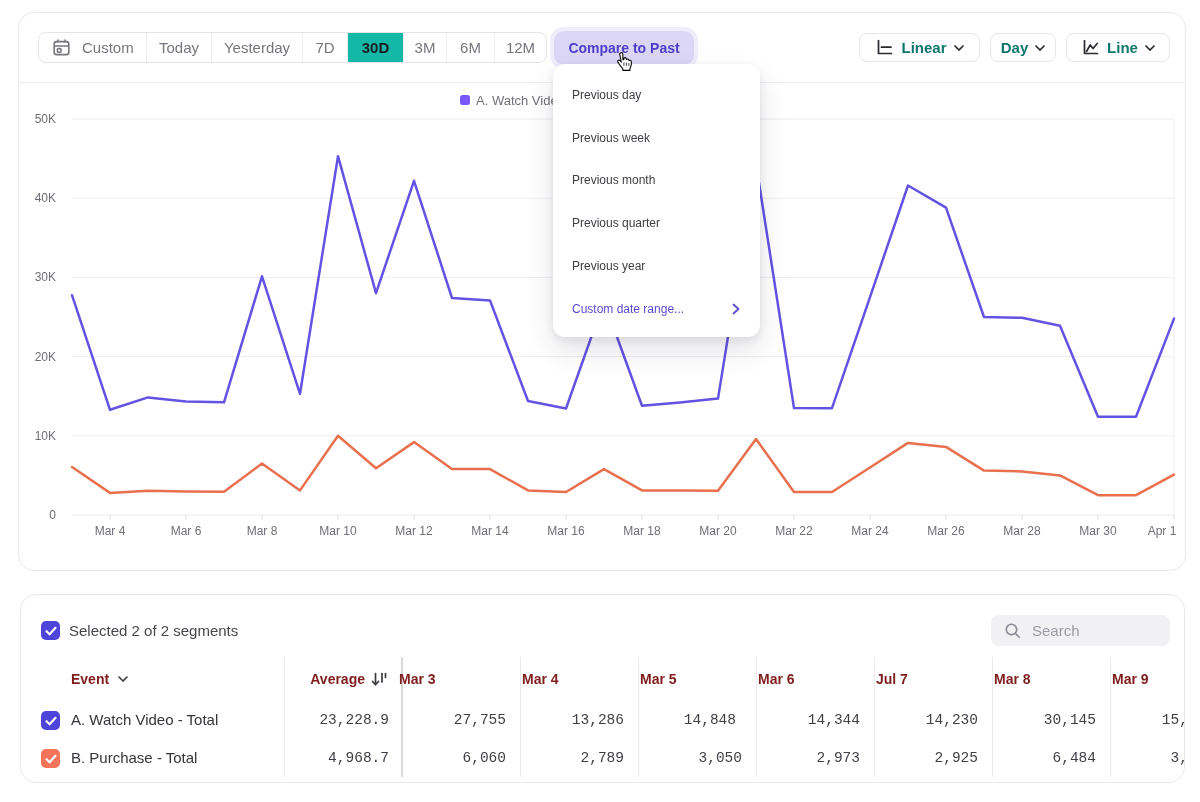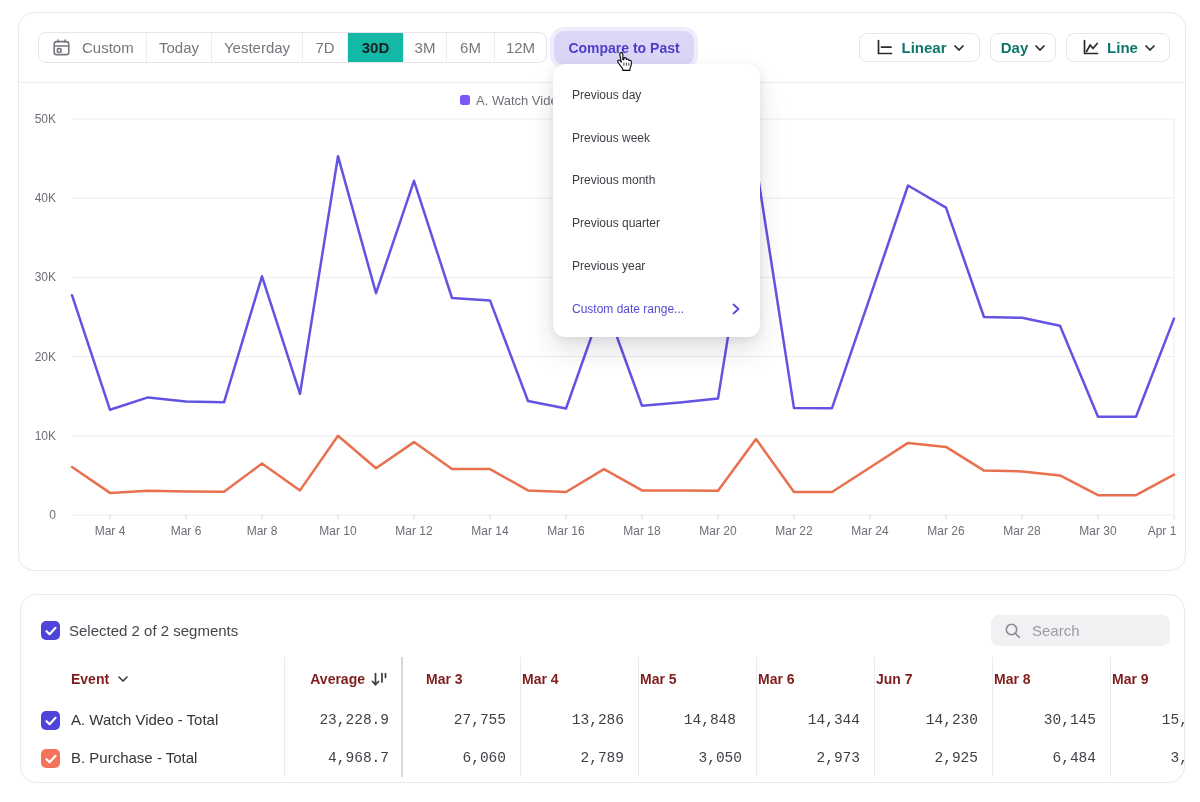--- a/index.html
+++ b/index.html
@@ -166,25 +166,25 @@
         <path d="M1 1 L5 5 L9 1"></path>
       </svg>
   </div>
   <div class="hdr rhdr" style="left:216px; top:74px; width:150px; display:flex; align-items:center; justify-content:flex-end; gap:6px;">Average
     <svg width="16" height="15" viewBox="0 0 16 15" fill="none" stroke="#3a3a42" stroke-width="1.7" stroke-linecap="round" stroke-linejoin="round">
       <path d="M4.5 1.5 V12.5 M1.5 9.5 L4.5 12.8 L7.5 9.5"></path>
       <line x1="11" y1="1.5" x2="11" y2="10"></line>
       <line x1="14.5" y1="1.5" x2="14.5" y2="5.5"></line>
     </svg>
   </div>
-  <div class="hdr rhdr" style="left:405px; top:74px; width:100px;">Mar 3</div>
+  <div class="hdr rhdr" style="left:378px; top:74px; width:100px;">Mar 3</div>
   <div class="hdr rhdr" style="left:501px; top:74px; width:100px;">Mar 4</div>
   <div class="hdr rhdr" style="left:619px; top:74px; width:100px;">Mar 5</div>
   <div class="hdr rhdr" style="left:737px; top:74px; width:100px;">Mar 6</div>
-  <div class="hdr rhdr" style="left:855px; top:74px; width:100px;">Jun 7</div>
+  <div class="hdr rhdr" style="left:855px; top:74px; width:100px;">Jul 7</div>
   <div class="hdr rhdr" style="left:973px; top:74px; width:100px;">Mar 8</div>
   <div class="hdr rhdr" style="left:1091px; top:74px; width:100px;">Mar 9</div>
 
   <div class="cbx" style="left:20px; top:116px; background:#4f44d9;">
     <svg width="16" height="16" viewBox="0 0 16 16" fill="none" stroke="#fff" stroke-width="2.2" stroke-linecap="round" stroke-linejoin="round">
         <path d="M3.5 8.2 L6.6 11.3 L12.5 4.8"></path>
       </svg>
   </div>
   <div class="rlab" style="left:50px; top:115px;">A. Watch Video - Total</div>
   <div class="num" style="left:268px; top:115px; width:100px;">23,228.9</div>

